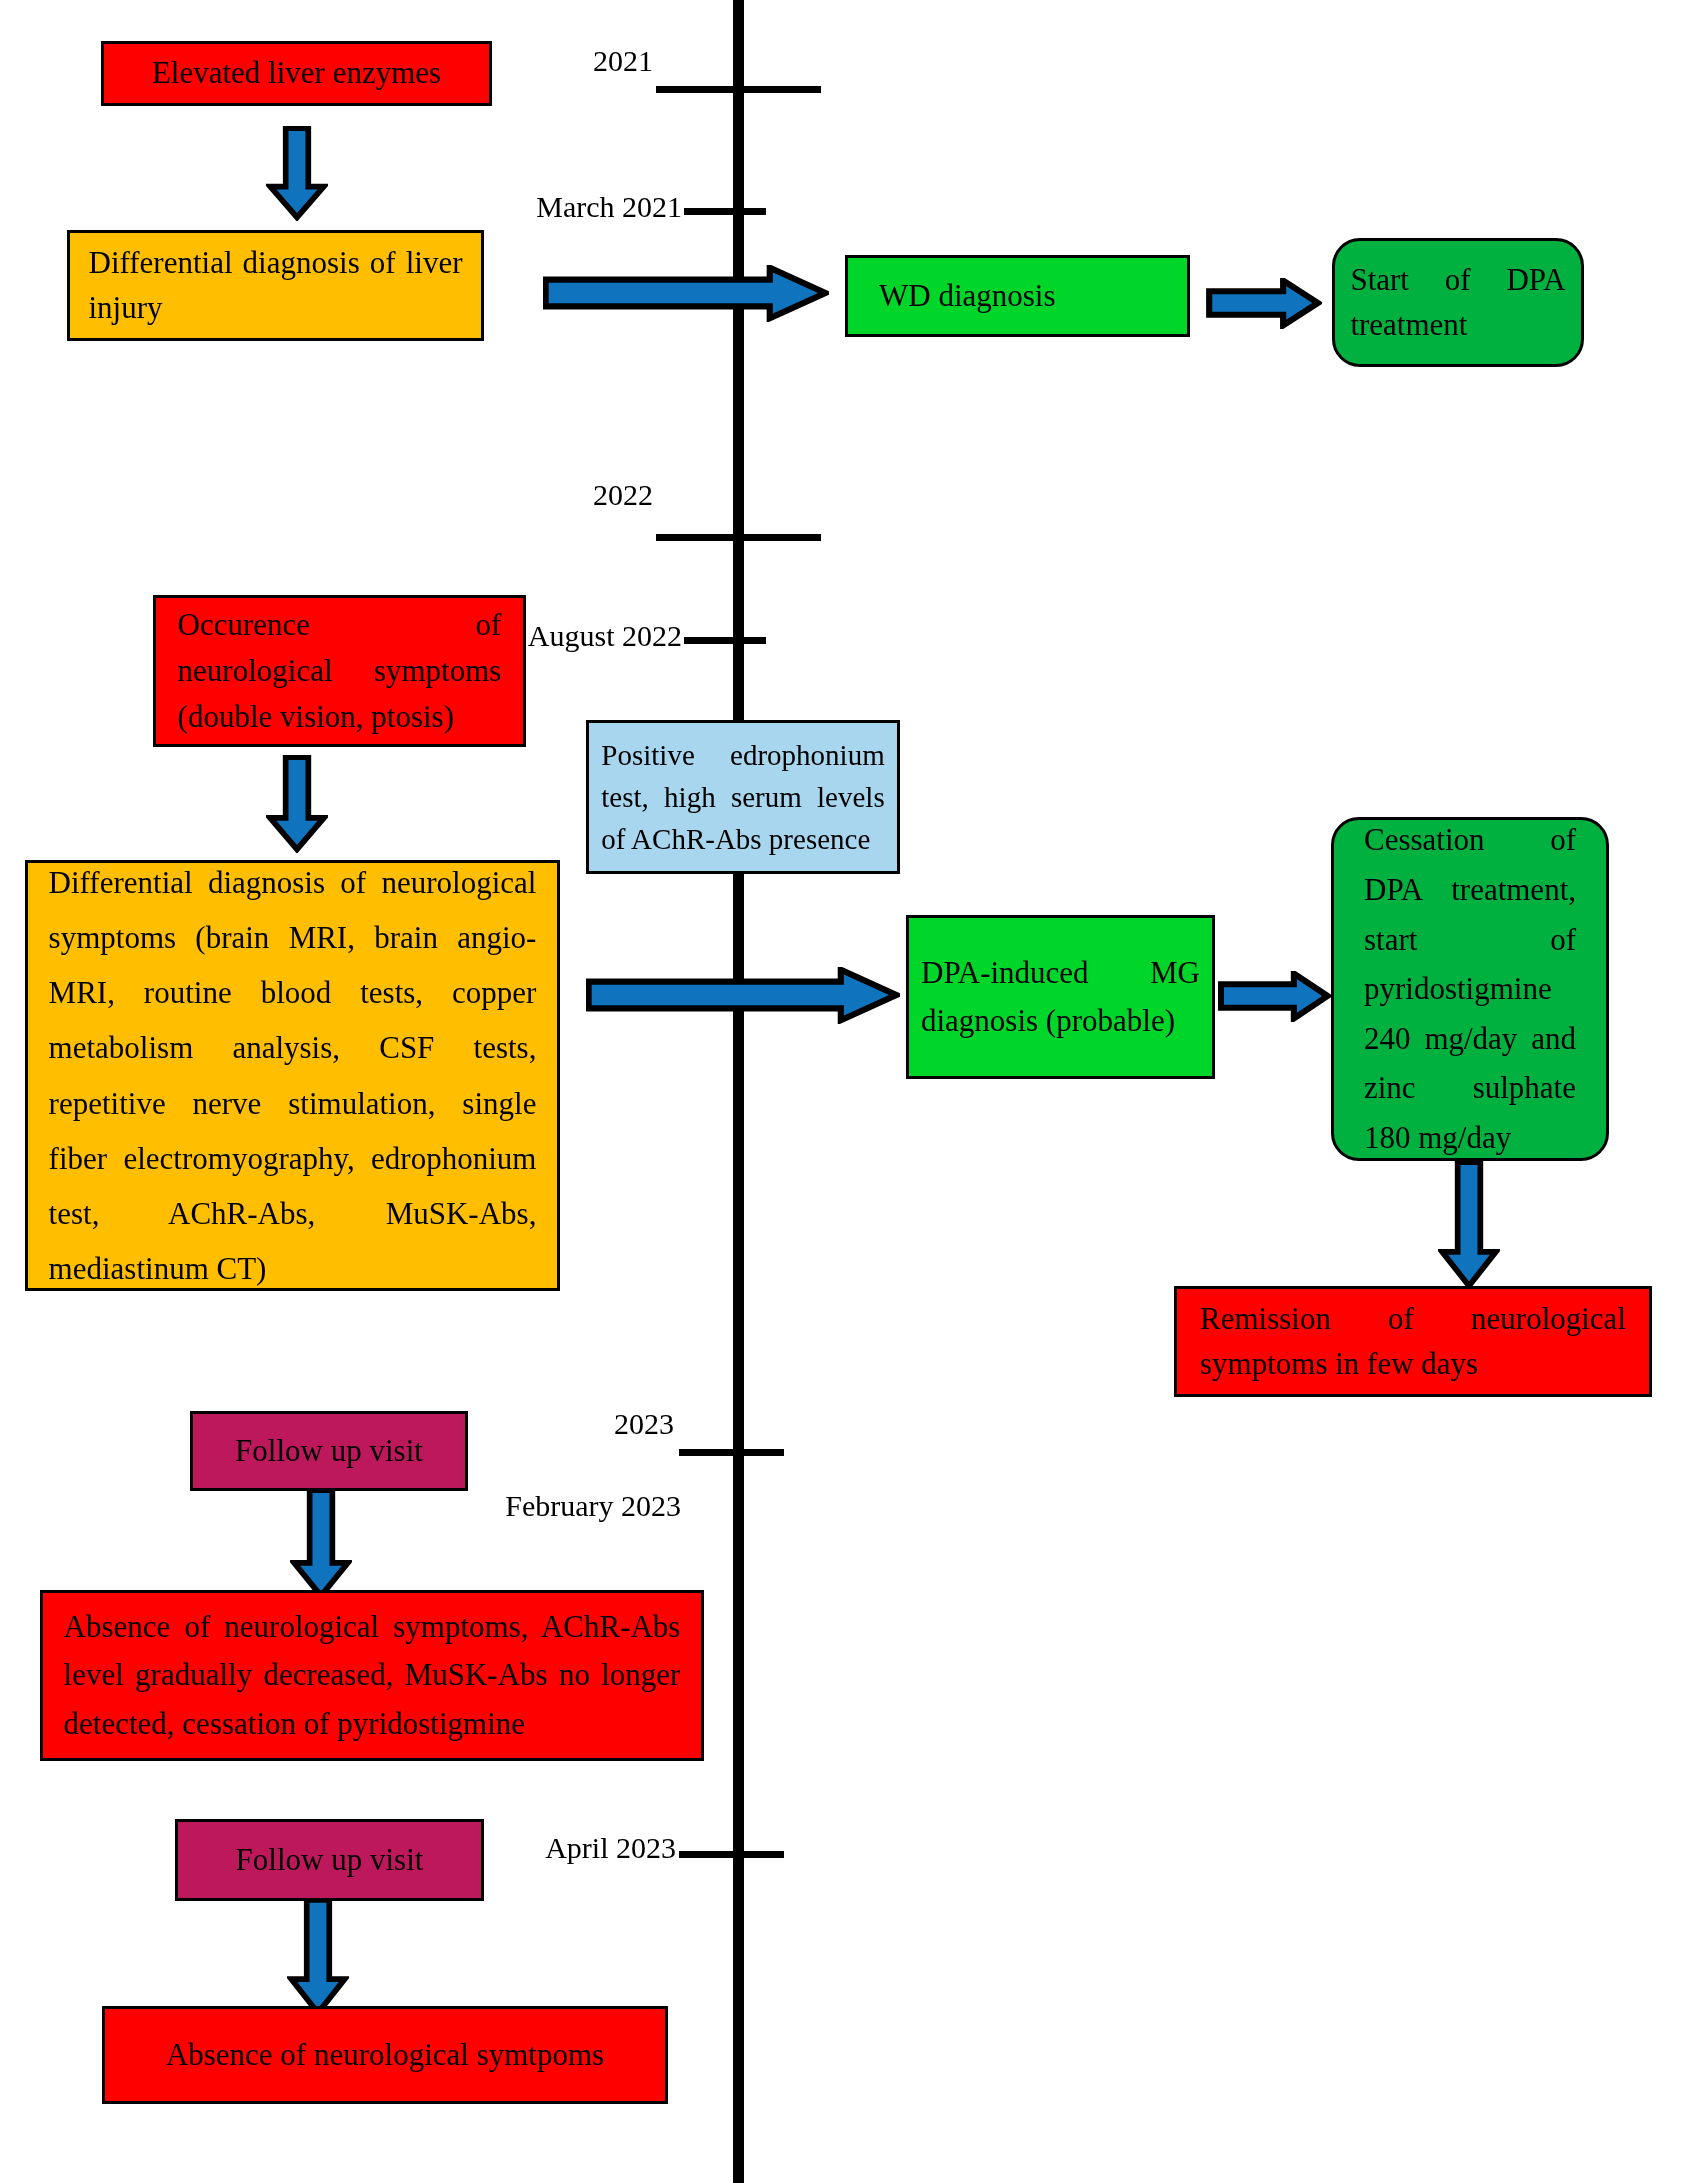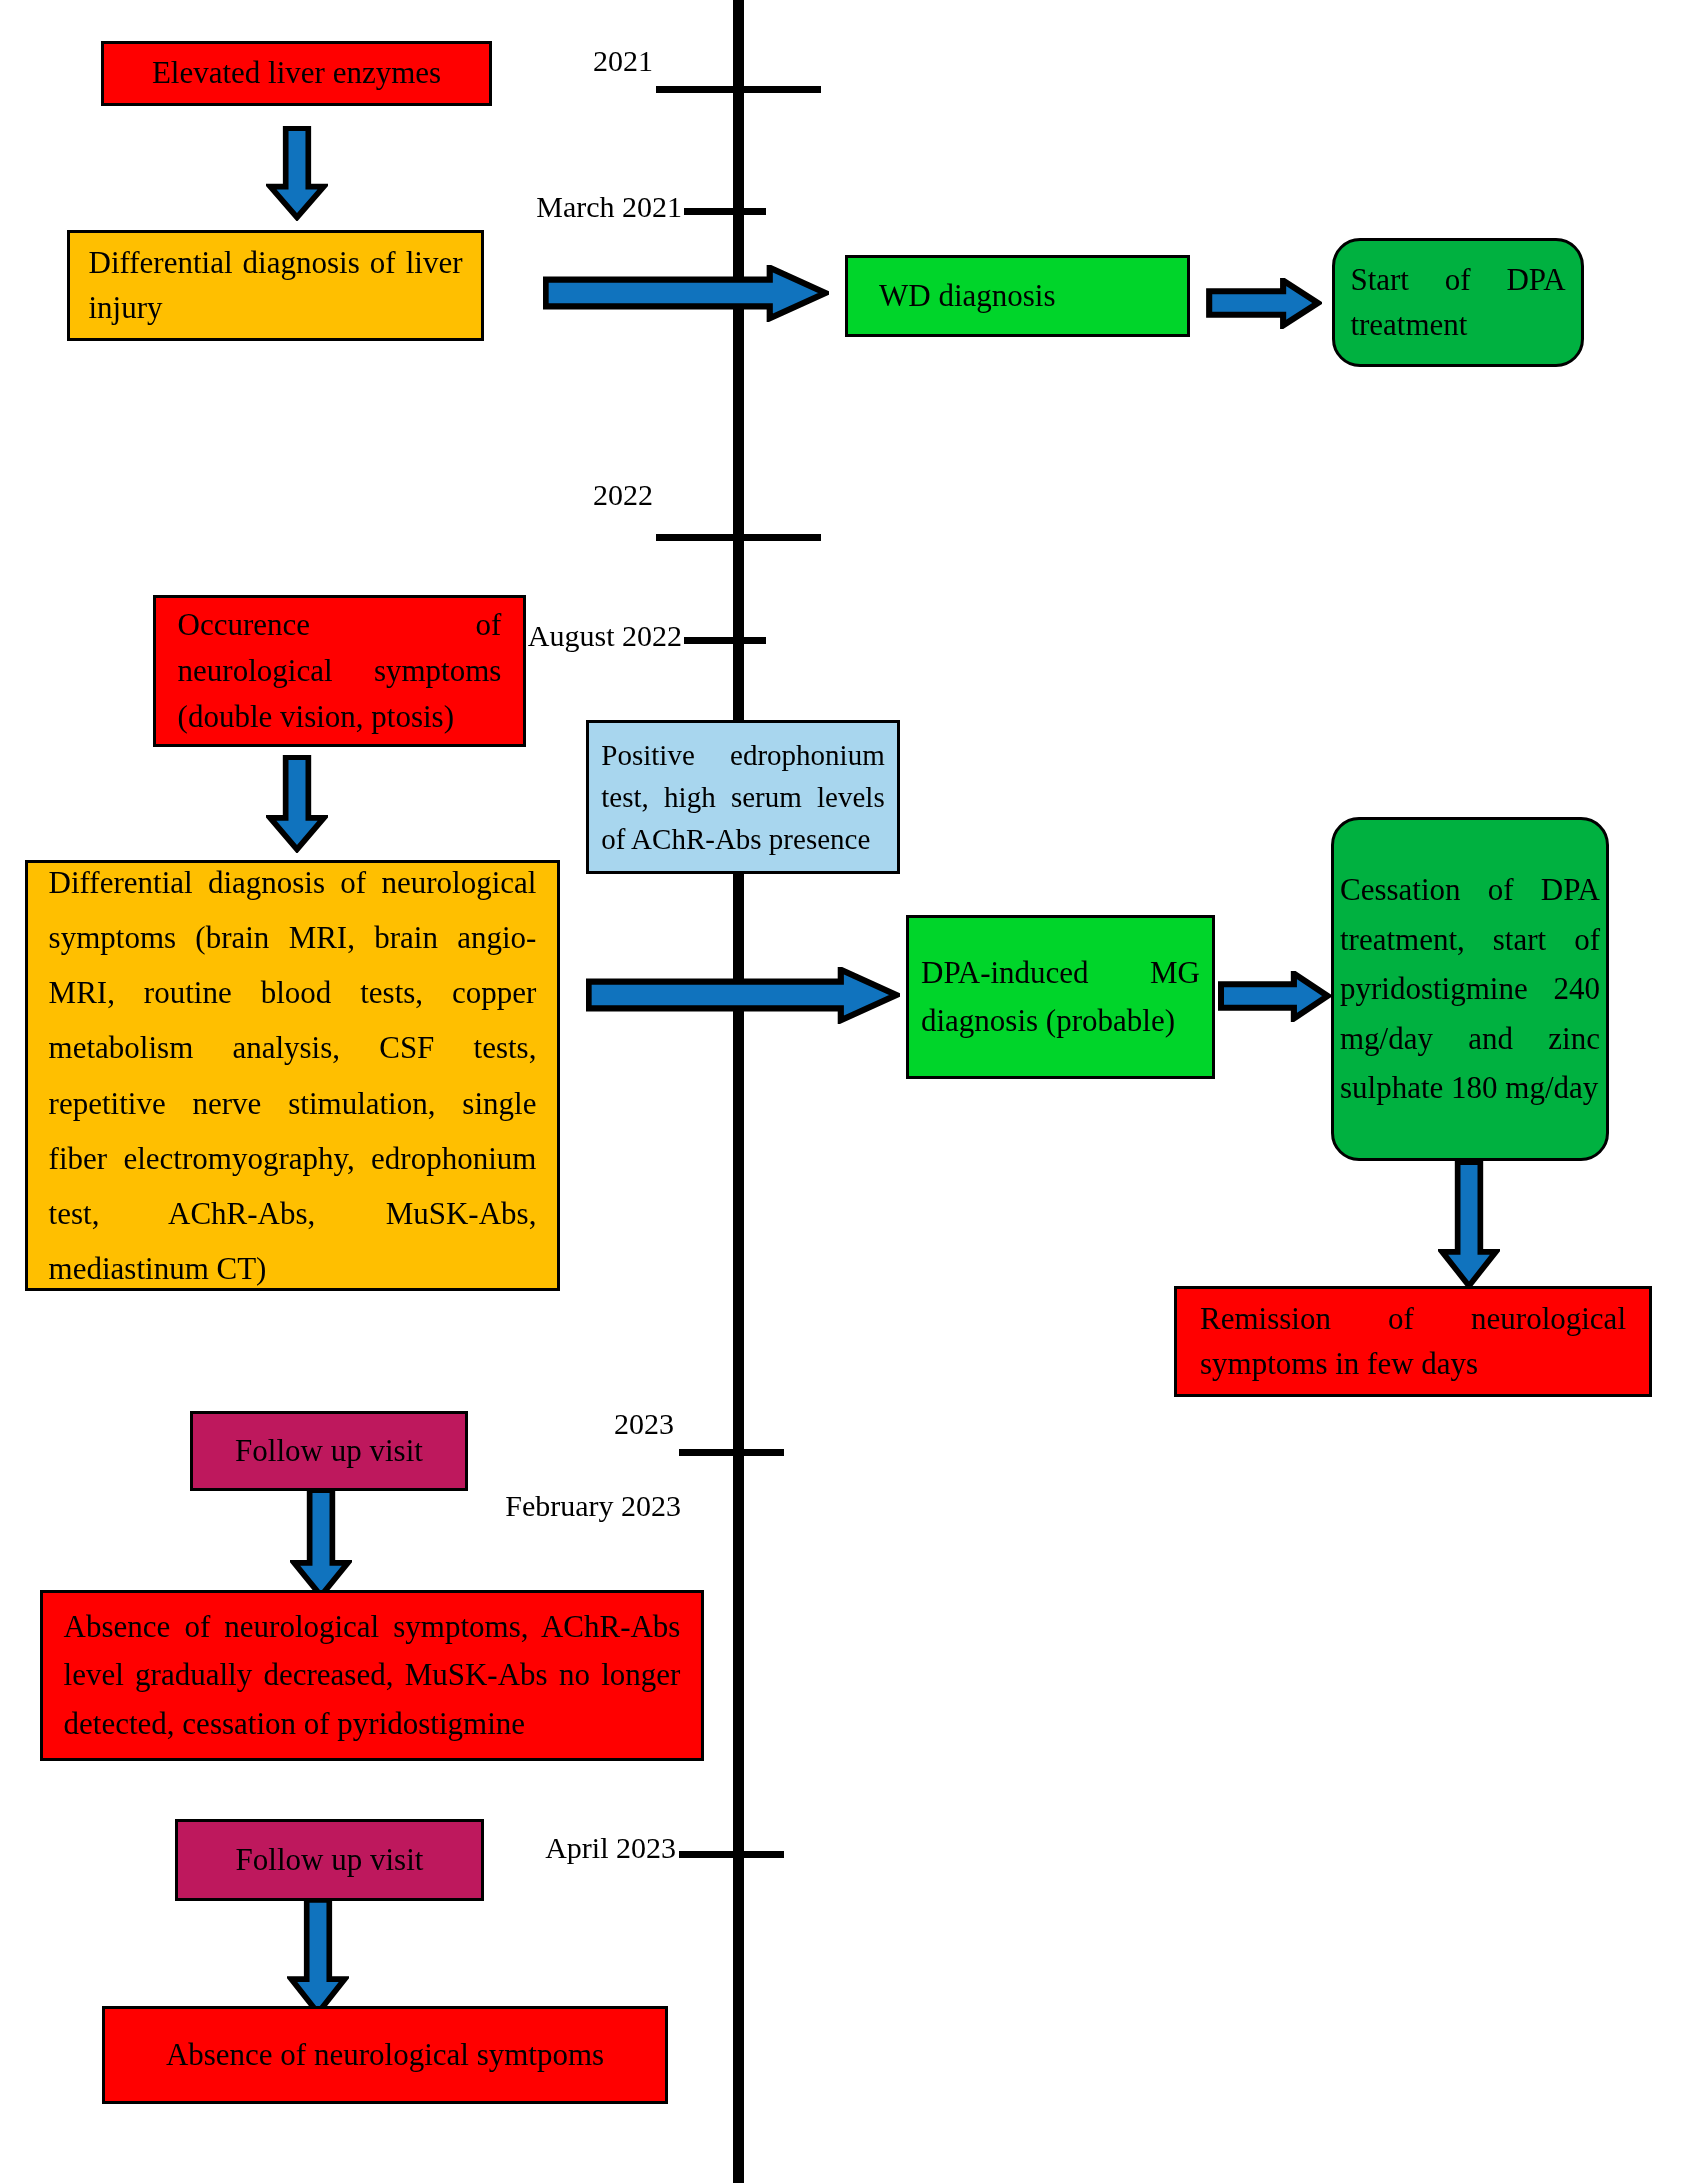--- a/index.html
+++ b/index.html
@@ -153,21 +153,21 @@
   </svg>
 
   <div class="box green-light vcenter" style="left:906px; top:915px; width:309px; height:164px; padding:0 12px;">
     <span class="txt" style="font-size:31px; line-height:1.55;">DPA-induced MG diagnosis (probable)</span>
   </div>
 
   <svg class="arrow-right" style="left:1218px; top:971px;" width="113" height="51" viewBox="0 0 220 100">
     <polygon points="5,26 148,26 148,5 214,49 148,93 148,72 5,72" fill="#1073BE" stroke="#000000" stroke-width="12"></polygon>
   </svg>
 
-  <div class="box green-dark vcenter" style="left:1331px; top:817px; width:278px; height:344px; padding:0 6px;">
+  <div class="box green-dark vcenter" style="left:1331px; top:817px; width:278px; height:344px; padding:0 30px;">
     <span class="txt" style="font-size:31px; line-height:1.6;">Cessation of DPA treatment, start of pyridostigmine 240 mg/day and zinc sulphate 180 mg/day</span>
   </div>
 
   <svg class="arrow-down" style="left:1438px; top:1160px;" width="62" height="129" viewBox="0 0 120 250">
     <polygon points="38,4 82,4 82,178 112,178 60,244 8,178 38,178" fill="#1073BE" stroke="#000000" stroke-width="11"></polygon>
   </svg>
 
   <div class="box red vcenter" style="left:1174px; top:1286px; width:478px; height:111px; padding:0 23px;">
     <span class="txt" style="font-size:31px; line-height:1.45;">Remission of neurological symptoms in few days</span>
   </div>

